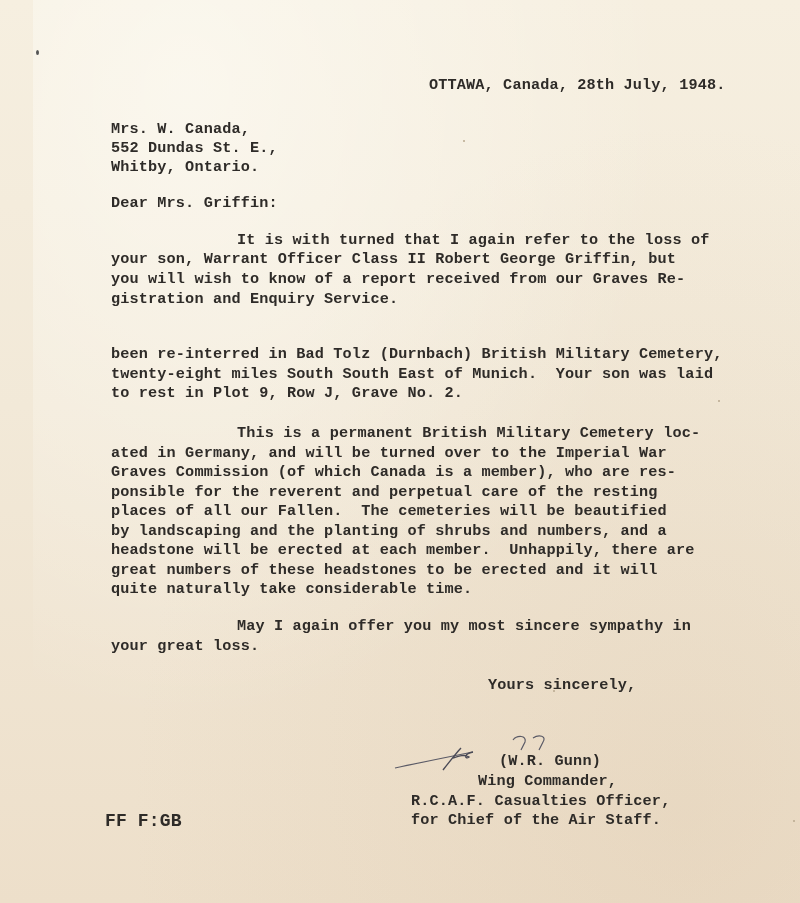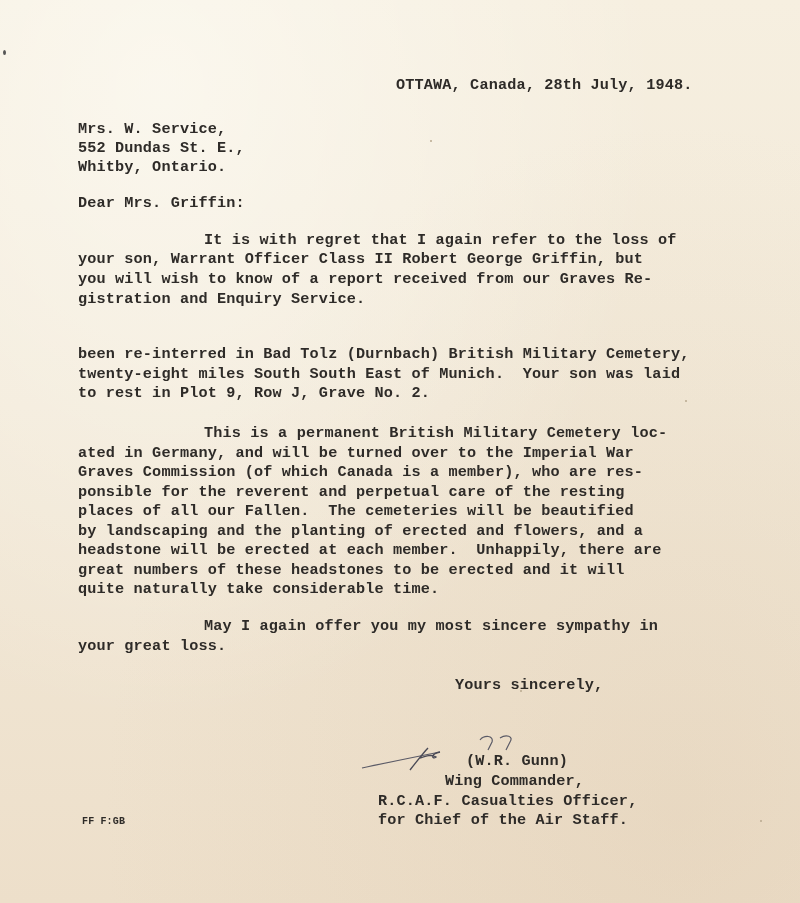--- a/index.html
+++ b/index.html
@@ -14,74 +14,75 @@
       position: relative;
       font-family: "Liberation Mono", "DejaVu Sans Mono", monospace;
       color: #2c2a28;
     }
     .page {
       position: absolute;
       inset: 0;
       background:
         radial-gradient(ellipse at 20% 10%, rgba(255,255,250,0.55), rgba(255,255,250,0) 55%),
         radial-gradient(ellipse at 85% 90%, rgba(214,190,160,0.25), rgba(214,190,160,0) 60%);
+      margin-left: 33px;
     }
     .line {
       position: absolute;
       font-size: 15.2px;
       font-weight: bold;
       letter-spacing: 0.15px;
       white-space: pre;
       line-height: 19px;
       color: #2e2b28;
     }
     .dateline { left: 396px; top: 76px; }
     .addr { left: 78px; }
     .para { left: 78px; }
     .indent { left: 204px; }
     .closing { left: 455px; top: 676px; }
     .sig { position: absolute; text-align: right; }
-    .ref { left: 82px; top: 812px; font-size: 10px; }
+    .ref { left: 72px; top: 812px; font-size: 18px; }
     .signature-scribble {
       position: absolute;
       left: 360px;
       top: 730px;
       width: 200px;
       height: 50px;
     }
     .speck { position: absolute; width: 2px; height: 2px; background: #b9a98f; border-radius: 50%; }
   </style>
 </head>
 <body>
 
 <div class="page">
 
   <div class="line dateline">OTTAWA, Canada, 28th July, 1948.</div>
 
-  <div class="line addr" style="top:120px">Mrs. W. Service,</div>
+  <div class="line addr" style="top:120px">Mrs. W. Canada,</div>
   <div class="line addr" style="top:139px">552 Dundas St. E.,</div>
   <div class="line addr" style="top:158px">Whitby, Ontario.</div>
 
   <div class="line addr" style="top:194px">Dear Mrs. Griffin:</div>
 
-  <div class="line indent" style="top:231px">It is with regret that I again refer to the loss of</div>
+  <div class="line indent" style="top:231px">It is with turned that I again refer to the loss of</div>
   <div class="line para" style="top:250px">your son, Warrant Officer Class II Robert George Griffin, but</div>
   <div class="line para" style="top:270px">you will wish to know of a report received from our Graves Re-</div>
   <div class="line para" style="top:290px">gistration and Enquiry Service.</div>
 
   <div class="line para" style="top:345px">been re-interred in Bad Tolz (Durnbach) British Military Cemetery,</div>
   <div class="line para" style="top:365px">twenty-eight miles South South East of Munich.  Your son was laid</div>
   <div class="line para" style="top:384px">to rest in Plot 9, Row J, Grave No. 2.</div>
 
   <div class="line indent" style="top:424px">This is a permanent British Military Cemetery loc-</div>
   <div class="line para" style="top:444px">ated in Germany, and will be turned over to the Imperial War</div>
   <div class="line para" style="top:463px">Graves Commission (of which Canada is a member), who are res-</div>
   <div class="line para" style="top:483px">ponsible for the reverent and perpetual care of the resting</div>
   <div class="line para" style="top:502px">places of all our Fallen.  The cemeteries will be beautified</div>
-  <div class="line para" style="top:522px">by landscaping and the planting of erected and flowers, and a</div>
+  <div class="line para" style="top:522px">by landscaping and the planting of shrubs and numbers, and a</div>
   <div class="line para" style="top:541px">headstone will be erected at each member.  Unhappily, there are</div>
   <div class="line para" style="top:561px">great numbers of these headstones to be erected and it will</div>
   <div class="line para" style="top:580px">quite naturally take considerable time.</div>
 
   <div class="line indent" style="top:617px">May I again offer you my most sincere sympathy in</div>
   <div class="line para" style="top:637px">your great loss.</div>
 
   <div class="line closing">Yours sincerely,</div>
 
   <svg class="signature-scribble" viewBox="0 0 200 50">

